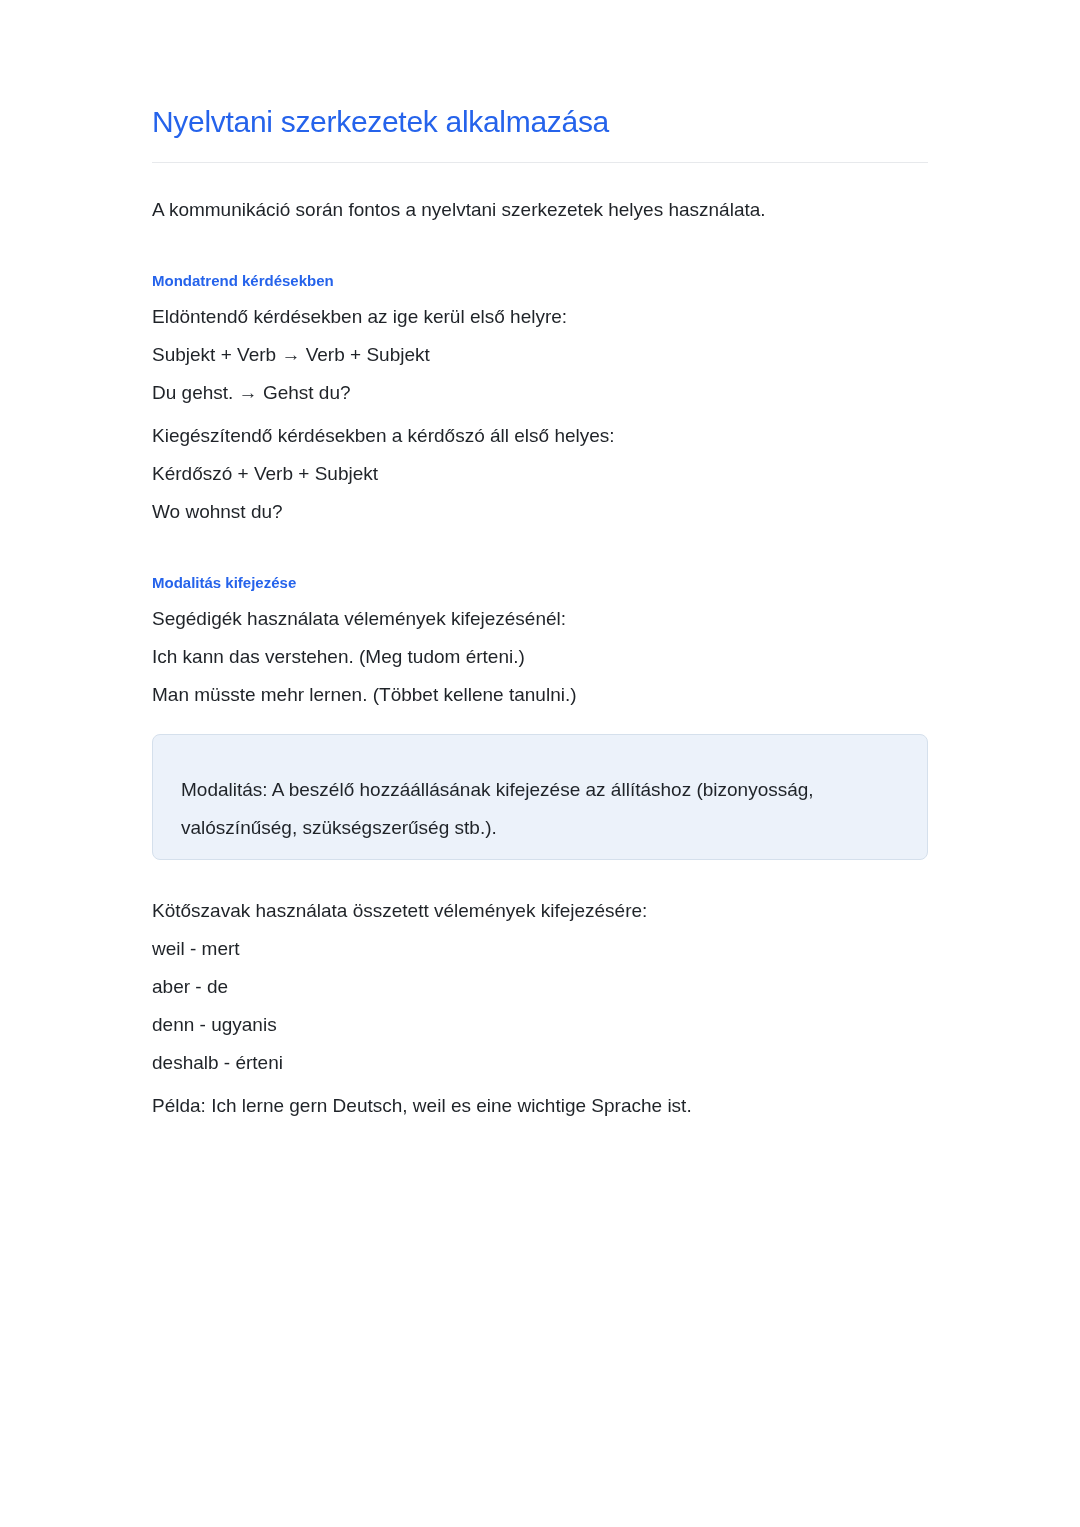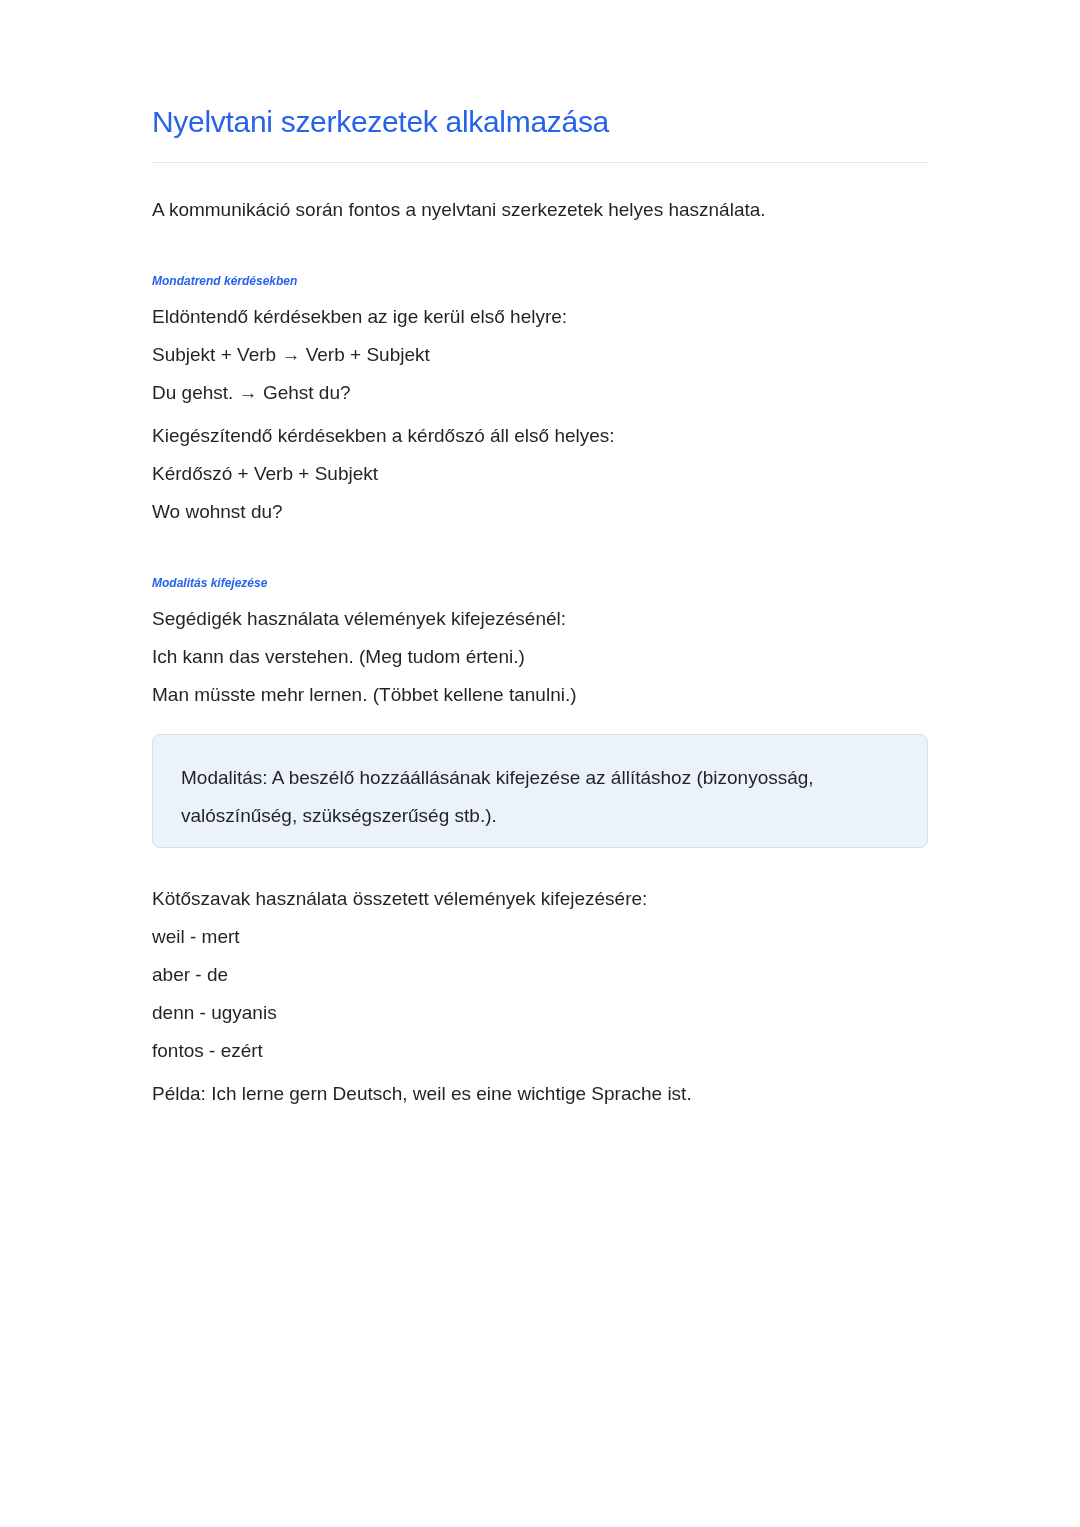--- a/index.html
+++ b/index.html
@@ -33,33 +33,32 @@
     height: 0;
   }
   .para {
     font-size: 19px;
     line-height: 38px;
     margin: 5px 0 0 0;
     font-weight: 400;
   }
   .para.intro { margin-top: 28px; }
   h3.sub-heading {
-    font-size: 12px;
+    font-size: 15px;
     line-height: 24px;
     font-weight: 700;
     color: var(--accent-color, #2563eb);
     margin: 40px 0 0 0;
-    font-style: italic;
   }
   .callout {
     margin: 20px 0 32px 0;
     background: var(--callout-bg, #ecf2fa);
     border: 1px solid var(--callout-border, #d5e0ec);
     border-radius: 8px;
-    padding: 24px 28px 12px 28px;
+    padding: 36px 28px 12px 28px;
   }
   .callout .callout-text {
     font-size: 19px;
     line-height: 38px;
     max-width: 660px;
   }
 </style>
 </head>
 <body>
 
@@ -95,18 +94,18 @@
 
   <div class="callout">
     <div class="callout-text">Modalitás: A beszélő hozzáállásának kifejezése az állításhoz (bizonyosság, valószínűség, szükségszerűség stb.).</div>
   </div>
 
   <div class="para">
     <div>Kötőszavak használata összetett vélemények kifejezésére:</div>
     <div>weil - mert</div>
     <div>aber - de</div>
     <div>denn - ugyanis</div>
-    <div>fontos - ezért</div>
+    <div>deshalb - érteni</div>
   </div>
 
   <p class="para">Példa: Ich lerne gern Deutsch, weil es eine wichtige Sprache ist.</p>
 
 </div>
 
 </body></html>

